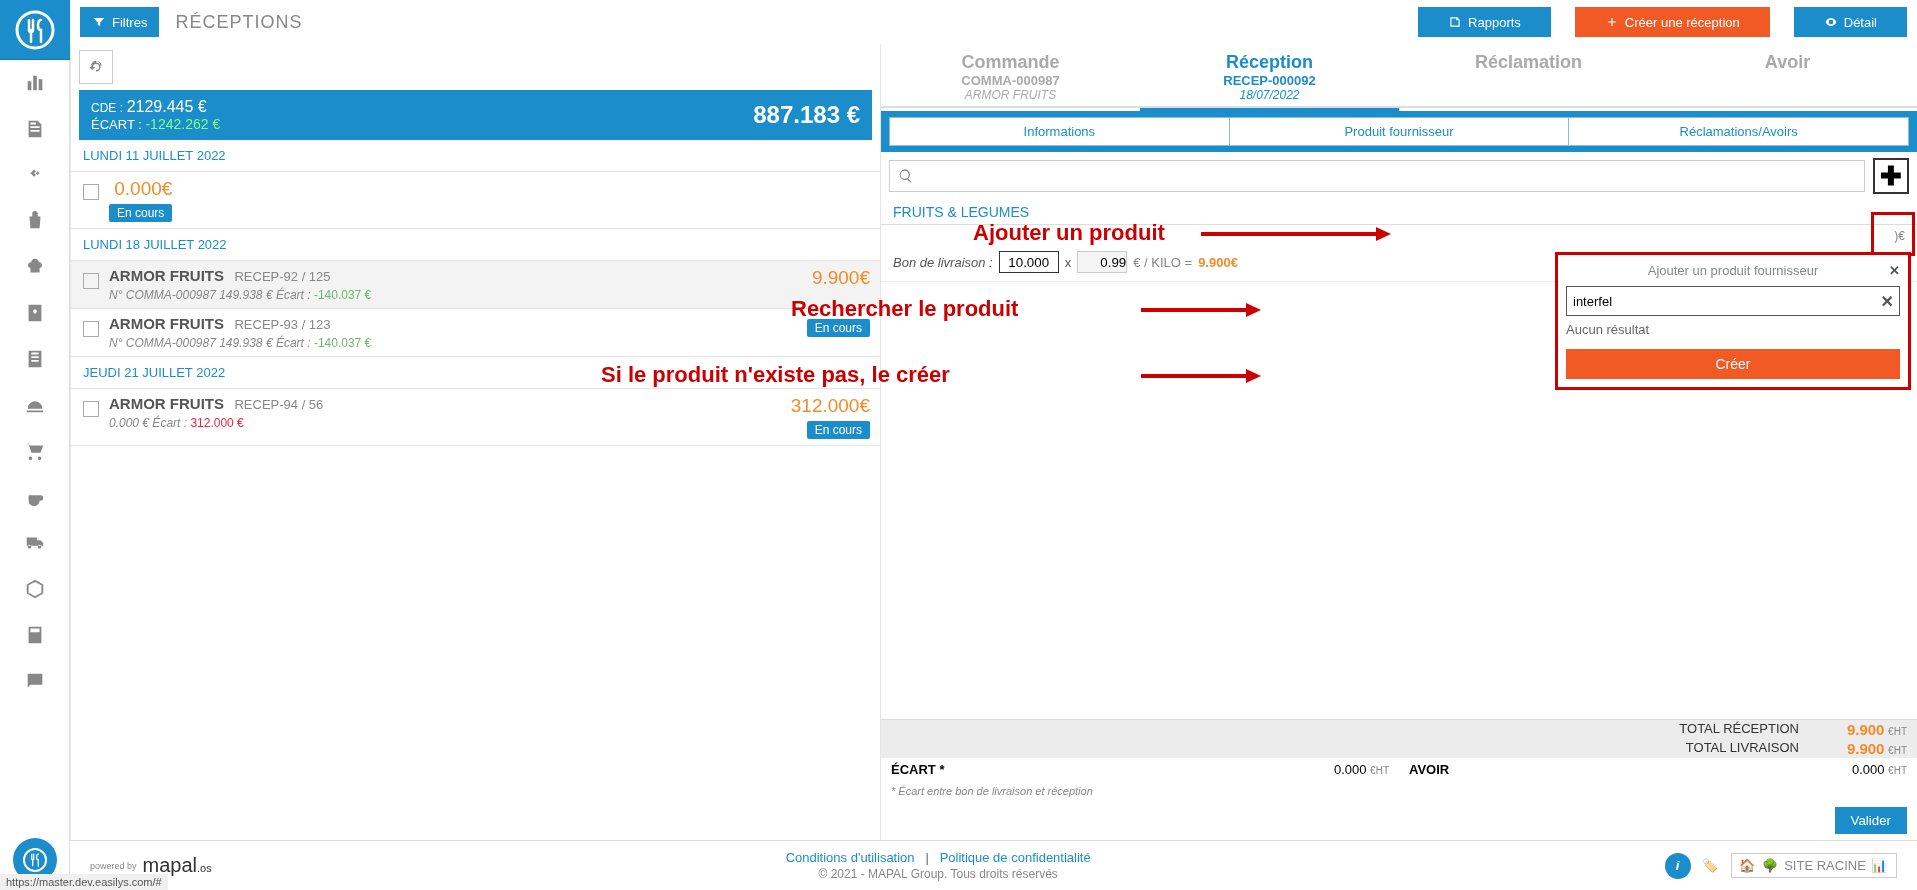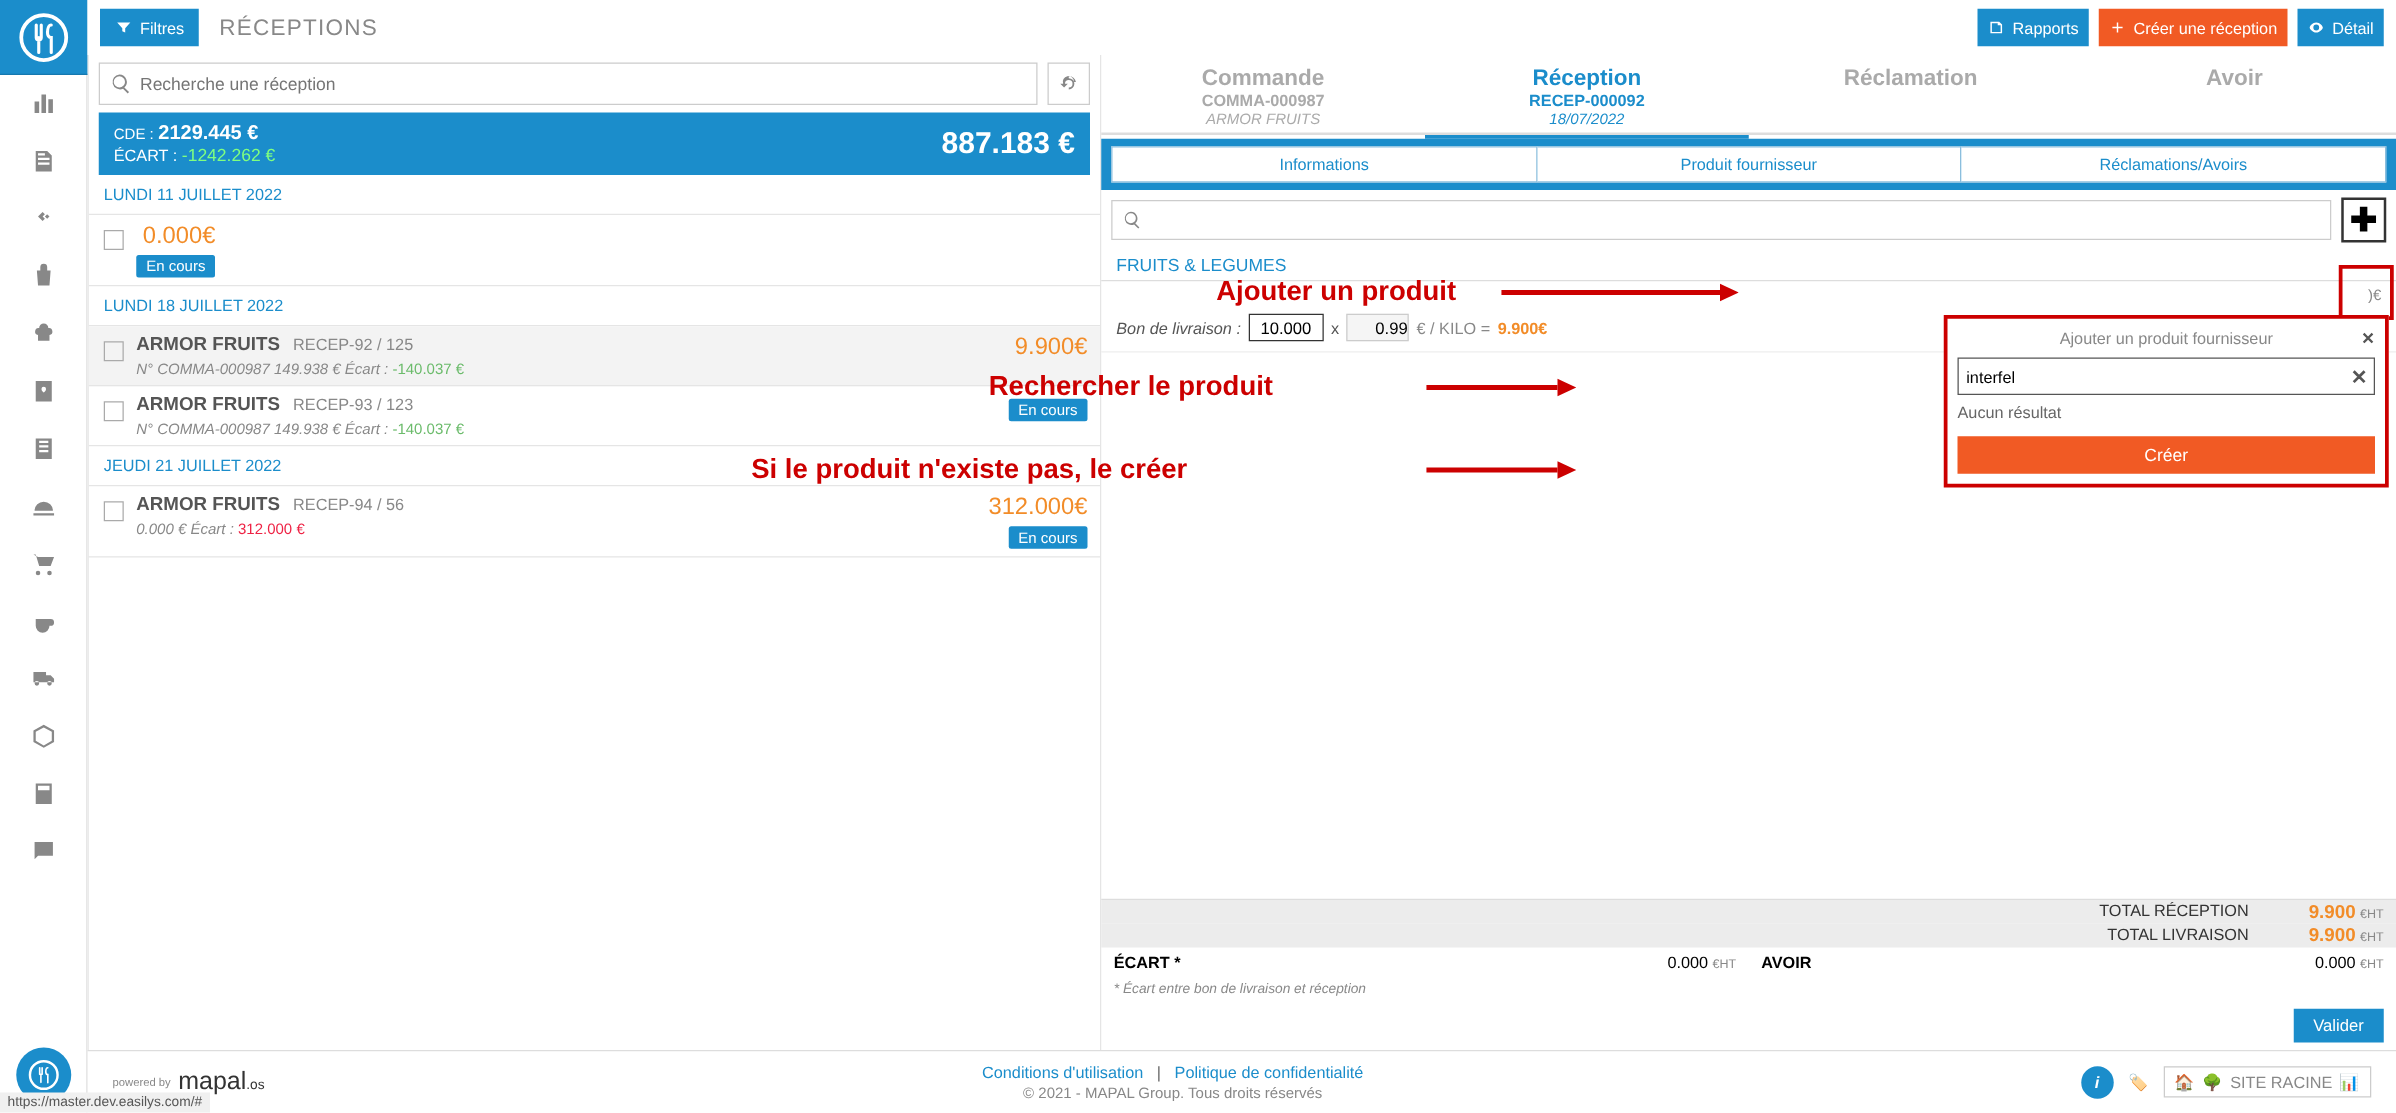--- a/index.html
+++ b/index.html
@@ -16,40 +16,40 @@
 .left-nav .bottom-logo svg { width: 26px; height: 26px; }
 
 .main { flex: 1; display: flex; flex-direction: column; height: 100%; }
 
 
 .top-bar { height: 44px; display: flex; align-items: center; padding: 0 10px; background: #fff; }
 .filtres-btn { background: #1b8dcb; color: #fff; border: none; height: 30px; padding: 0 12px; font-size: 13px; display: flex; align-items: center; gap: 6px; cursor: pointer; }
 .filtres-btn svg { width: 14px; height: 14px; fill: #fff; }
 .page-title { margin-left: 16px; color: #888; font-size: 18px; letter-spacing: 1px; }
 .top-actions { margin-left: auto; display: flex; gap: 8px; }
-.action-btn { height: 30px; padding: 0 8px; border: none; color: #fff; font-size: 13px; display: flex; align-items: center; gap: 6px; cursor: pointer; }
+.action-btn { height: 30px; padding: 0 30px; border: none; color: #fff; font-size: 13px; display: flex; align-items: center; gap: 6px; cursor: pointer; margin-left: 16px; }
 .action-btn.blue { background: #1b8dcb; }
 .action-btn.orange { background: #f15a24; }
 .action-btn svg { width: 14px; height: 14px; fill: #fff; }
 
 
 .content { flex: 1; display: flex; overflow: hidden; }
 
 .left-pane { width: 810px; display: flex; flex-direction: column; border-left: 1px solid #e5e5e5; }
 .search-row { padding: 6px 8px; display: flex; align-items: center; gap: 8px; }
 .search-box { flex: 1; display: flex; align-items: center; border: 1px solid #ccc; height: 34px; padding: 0 8px; }
 .search-box svg { width: 18px; height: 18px; fill: #888; margin-right: 6px; }
 .search-box input { flex: 1; border: none; outline: none; font-size: 14px; color: #555; }
 .refresh-btn { width: 34px; height: 34px; border: 1px solid #ccc; display: flex; align-items: center; justify-content: center; background: #fff; cursor: pointer; }
 .refresh-btn svg { width: 18px; height: 18px; fill: #888; }
 
 .summary { background: #1b8dcb; color: #fff; padding: 8px 12px; display: flex; justify-content: space-between; align-items: center; margin: 0 0 0 8px; width: calc(100% - 16px); }
 .summary .left { font-size: 13px; }
 .summary .left .cde-label { font-size: 12px;}
-.summary .left .cde-val { font-size: 16px; font-weight: bold; }
+.summary .left .cde-val { font-size: 16px; font-weight: normal; }
 .summary .left .ecart-val { color: #7fff7f; font-size: 14px; }
 .summary .right { font-size: 24px; font-weight: bold; }
 
 .date-header { color: #1b8dcb; font-size: 13px; padding: 8px 12px; border-bottom: 1px solid #e5e5e5; }
 
 .reception-row { display: flex; align-items: flex-start; padding: 6px 10px; border-bottom: 1px solid #e5e5e5; }
 .reception-row.alt { background: #f3f3f3; }
 .reception-row .chk { width: 16px; height: 16px; border: 1px solid #aaa; margin: 6px 10px 0 2px; flex-shrink: 0; }
 .reception-row .info { flex: 1; }
 .reception-row .supplier { font-weight: bold; color: #555; font-size: 15px; display: inline;}
@@ -252,26 +252,20 @@
           </svg>
         <span>Détail</span>
       </button>
     </div>
   </div>
 
   <div class="content">
 
     <div class="left-pane">
       <div class="search-row">
-        <div class="search-box">
-          <svg viewBox="0 0 24 24">
-              <path d="M10 2a8 8 0 015.3 13.9l5 5-1.4 1.4-5-5A8 8 0 1110 2m0 2a6 6 0 100 12 6 6 0 000-12"></path>
-            </svg>
-          <input type="text" placeholder="Recherche une réception" style="">
-        </div>
         <button class="refresh-btn">
           <svg viewBox="0 0 24 24">
               <path d="M12 4a8 8 0 017.7 6h-2.1A6 6 0 106 12H3l4 4 4-4H8a4 4 0 114 4v2a6 6 0 000-12V4"></path>
             </svg>
         </button>
       </div>
 
       <div class="summary">
         <div class="left">
           <div>

